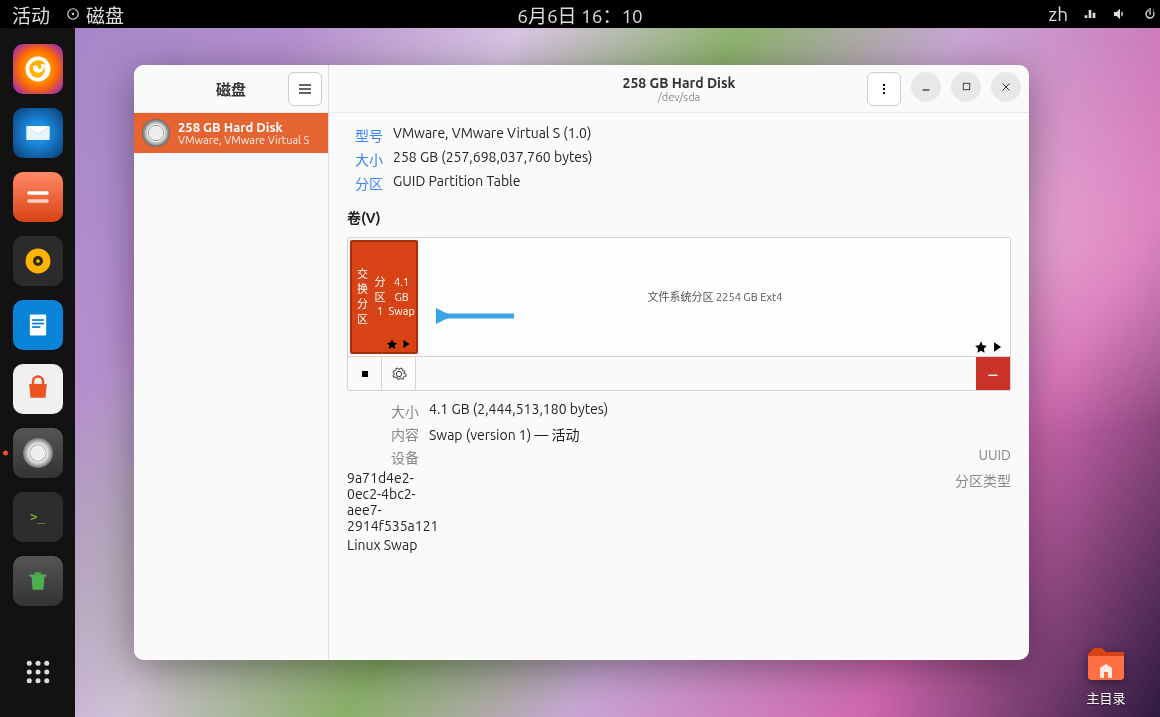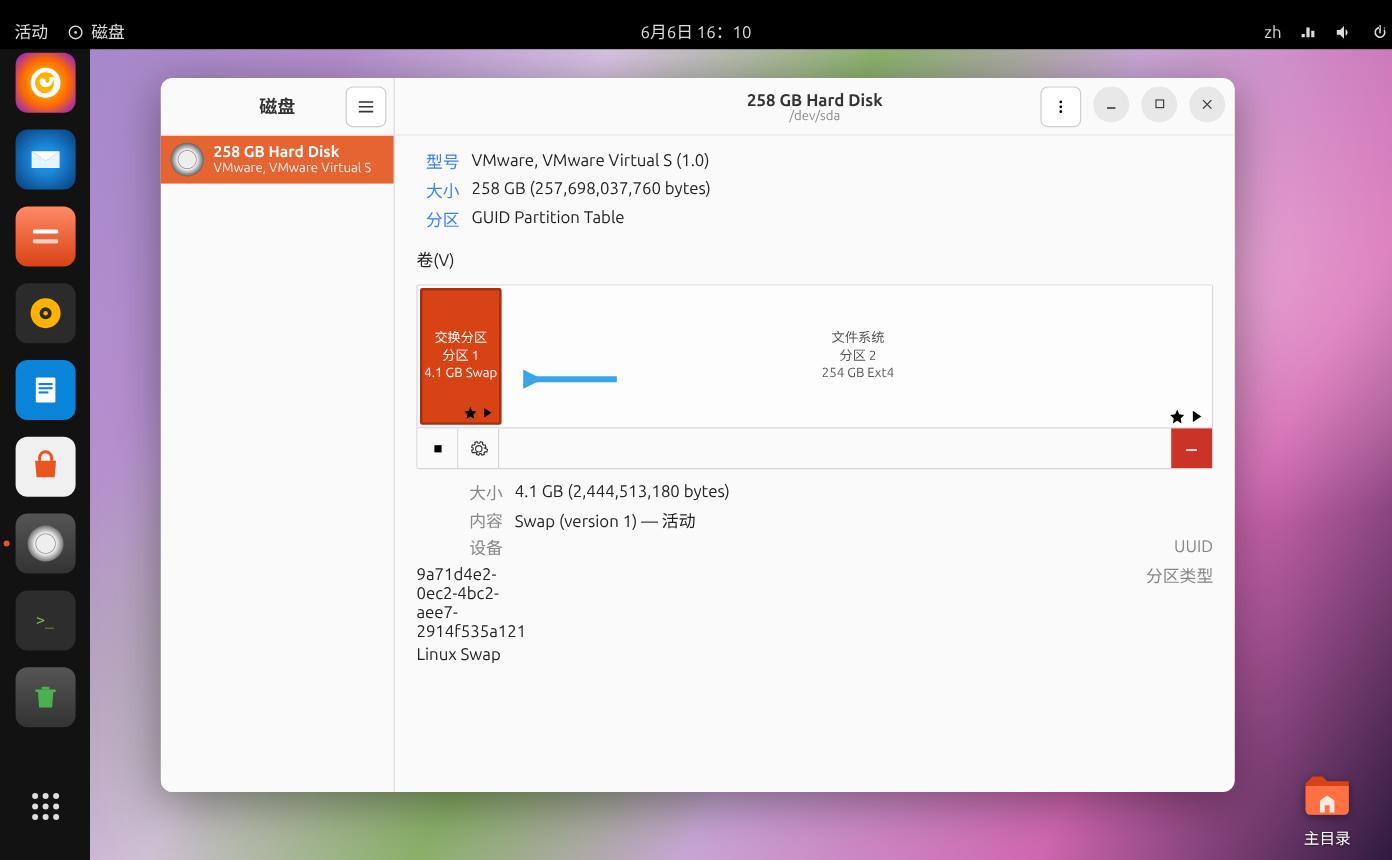--- a/index.html
+++ b/index.html
@@ -1,19 +1,19 @@
 <!DOCTYPE html>
 <html><head>
 <meta charset="utf-8">
 <style>
 * { box-sizing: border-box; margin: 0; padding: 0; font-family: "Ubuntu", "Noto Sans CJK SC", sans-serif; }
 body { width: 1160px; height: 717px; overflow: hidden; background: #000; position: relative; }
 
 
-.topbar { position: absolute; top: 13px; left: 0; right: 0; height: 28px; background: #000; color: #ddd; display: flex; align-items: center; font-size: 14px; z-index: 50; }
+.topbar { position: absolute; top: 0; left: 0; right: 0; height: 28px; background: #000; color: #ddd; display: flex; align-items: center; font-size: 19px; z-index: 50; }
 .topbar .left { display: flex; align-items: center; gap: 16px; padding-left: 12px; }
 .topbar .center { position: absolute; left: 50%; transform: translateX(-50%); text-align: center; }
 .topbar .right { margin-left: auto; display: flex; align-items: center; gap: 14px; padding-right: 2px; }
 .topbar .app { display: flex; align-items: center; gap: 6px; }
 .topbar svg { fill: #ddd; }
 
 
 .dock { position: absolute; top: 28px; left: 0; bottom: 0; width: 75px; background: rgba(20,20,20,0.92); display: flex; flex-direction: column; align-items: center; padding-top: 16px; gap: 14px; z-index: 40; }
 .dock .icon { width: 50px; height: 50px; border-radius: 10px; display: flex; align-items: center; justify-content: center; position: relative; }
 .dock .icon.active::before { content: ""; position: absolute; left: -10px; top: 50%; transform: translateY(-50%); width: 5px; height: 5px; background: #e95420; border-radius: 50%; }
@@ -54,25 +54,25 @@
 .titlebar .t1 { font-size: 14px; font-weight: 700; color: #333; }
 .titlebar .t2 { font-size: 11px; color: #888; }
 .titlebar .actions { margin-left: auto; display: flex; gap: 10px; padding-right: 8px; }
 .hdr-btn { width: 30px; height: 30px; border-radius: 50%; background: #e8e8e8; border: none; display: flex; align-items: center; justify-content: center; cursor: pointer; }
 .hdr-btn.menu { border-radius: 6px; border:1px solid #ccc; background:#fff; width:34px; height:34px; }
 
 .content { flex: 1; padding: 12px 18px 18px 18px; overflow: auto; }
 .info-grid { display: grid; grid-template-columns: 36px 1fr; column-gap: 10px; row-gap: 4px; font-size: 14px; margin-bottom: 14px; }
 .info-grid .lbl { color: #3b82f6; text-align: right; }
 .info-grid .val { color: #222; }
-.section-h { font-size: 14px; font-weight: 400; margin: 6px 0 10px 0; color:#222; }
+.section-h { font-size: 14px; font-weight: 700; margin: 6px 0 10px 0; color:#222; }
 
 .partmap-wrap { border: 1px solid #d5d5d5; border-radius: 2px; margin-bottom: 10px; position:relative; }
 .partmap { display: flex; height: 118px; }
-.part { display: flex; flex-direction: column; align-items: center; justify-content: center; font-size: 11px; position: relative; text-align:center; line-height:1.35; }
+.part { display: flex; flex-direction: row; align-items: center; justify-content: center; font-size: 11px; position: relative; text-align:center; line-height:1.35; }
 .part1 { width: 68px; background: #d84315; color: #fff; border: 2px solid #a62f0e; margin:2px; border-radius:2px; }
 .part1 .overlay { position:absolute; bottom:2px; right:4px; display:flex; gap:2px; }
 .part2 { flex: 1; background: #fdfdfd; color: #555; }
 .part2 .overlay { position:absolute; bottom:2px; right:6px; display:flex; gap:2px; color:#333; }
 .arrow { position:absolute; left:88px; top:70px; }
 
 .toolbar { height: 34px; border-top: 1px solid #d5d5d5; display: flex; }
 .toolbar .tb-btn { width: 34px; border-right: 1px solid #d5d5d5; background: #fafafa; display: flex; align-items: center; justify-content: center; cursor: pointer; }
 .toolbar .spacer { flex: 1; }
 .toolbar .tb-del { width: 34px; background: #cc3328; color:#fff; display:flex; align-items:center; justify-content:center; font-size:20px; cursor:pointer; }

